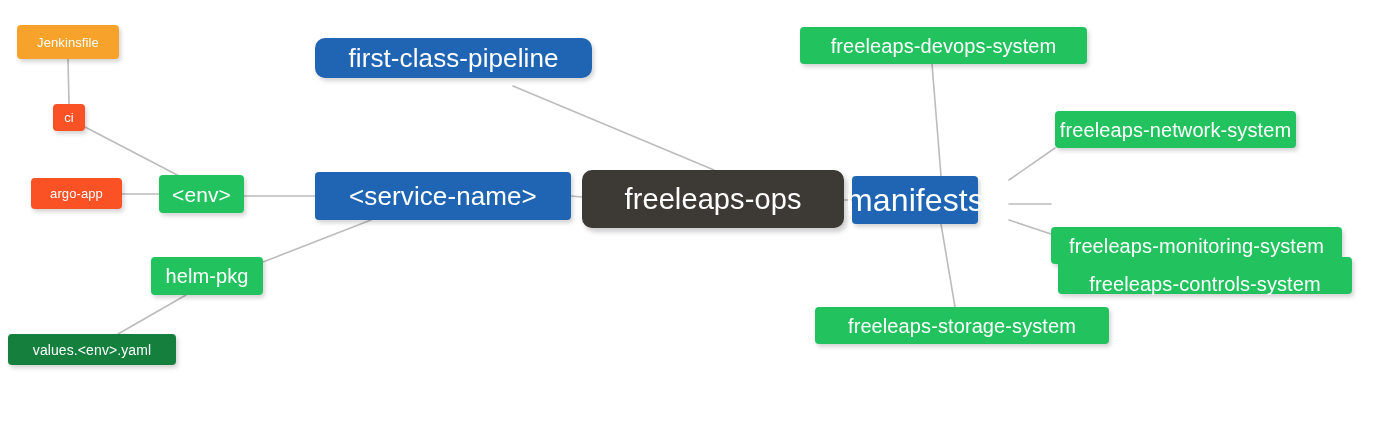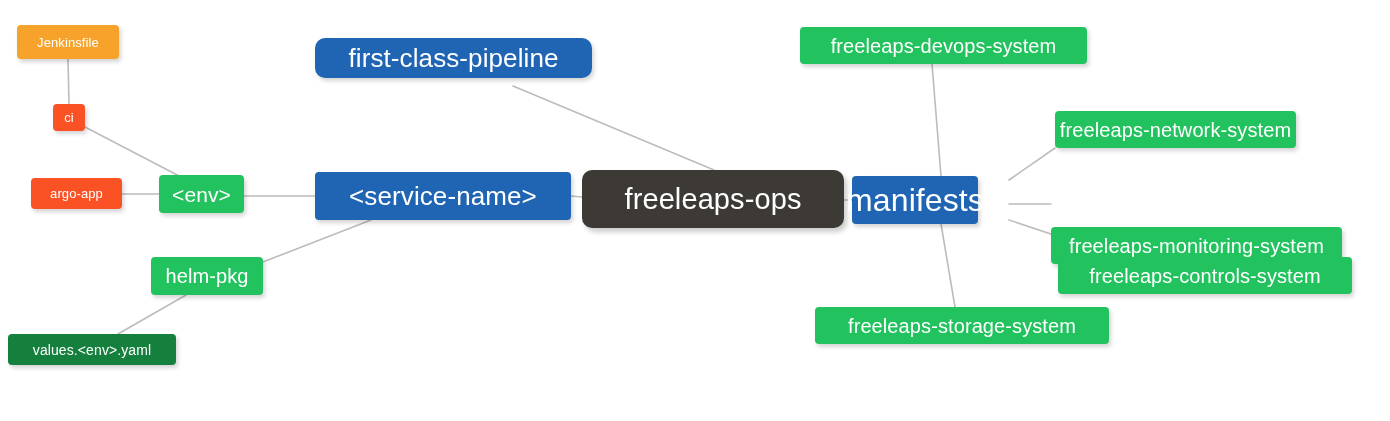--- a/index.html
+++ b/index.html
@@ -100,20 +100,20 @@
       </div>
       <div class="node" style="left: 800px; top: 27px; width: 287px; height: 37px; background: rgb(34, 195, 94); font-size: 20px;">
         <span>freeleaps-devops-system</span>
       </div>
       <div class="node" style="left: 1055px; top: 111px; width: 241px; height: 37px; background: rgb(34, 195, 94); font-size: 20px;">
         <span>freeleaps-network-system</span>
       </div>
       <div class="node" style="left: 1051px; top: 186px; width: 291px; height: 37px; background: rgb(34, 195, 94); font-size: 20px; margin-top: 41px;">
         <span>freeleaps-monitoring-system</span>
       </div>
-      <div class="node" style="left: 1058px; top: 257px; width: 294px; height: 37px; background: rgb(34, 195, 94); font-size: 20px;">
+      <div class="node" style="left: 1058px; top: 257px; width: 294px; height: 37px; background: rgb(34, 195, 94); font-size: 20px; align-items: flex-end;">
         <span>freeleaps-controls-system</span>
       </div>
       <div class="node" style="left: 815px; top: 307px; width: 294px; height: 37px; background: rgb(34, 195, 94); font-size: 20px;">
         <span>freeleaps-storage-system</span>
       </div>
     </div>
 </div>
 
 </body></html>

